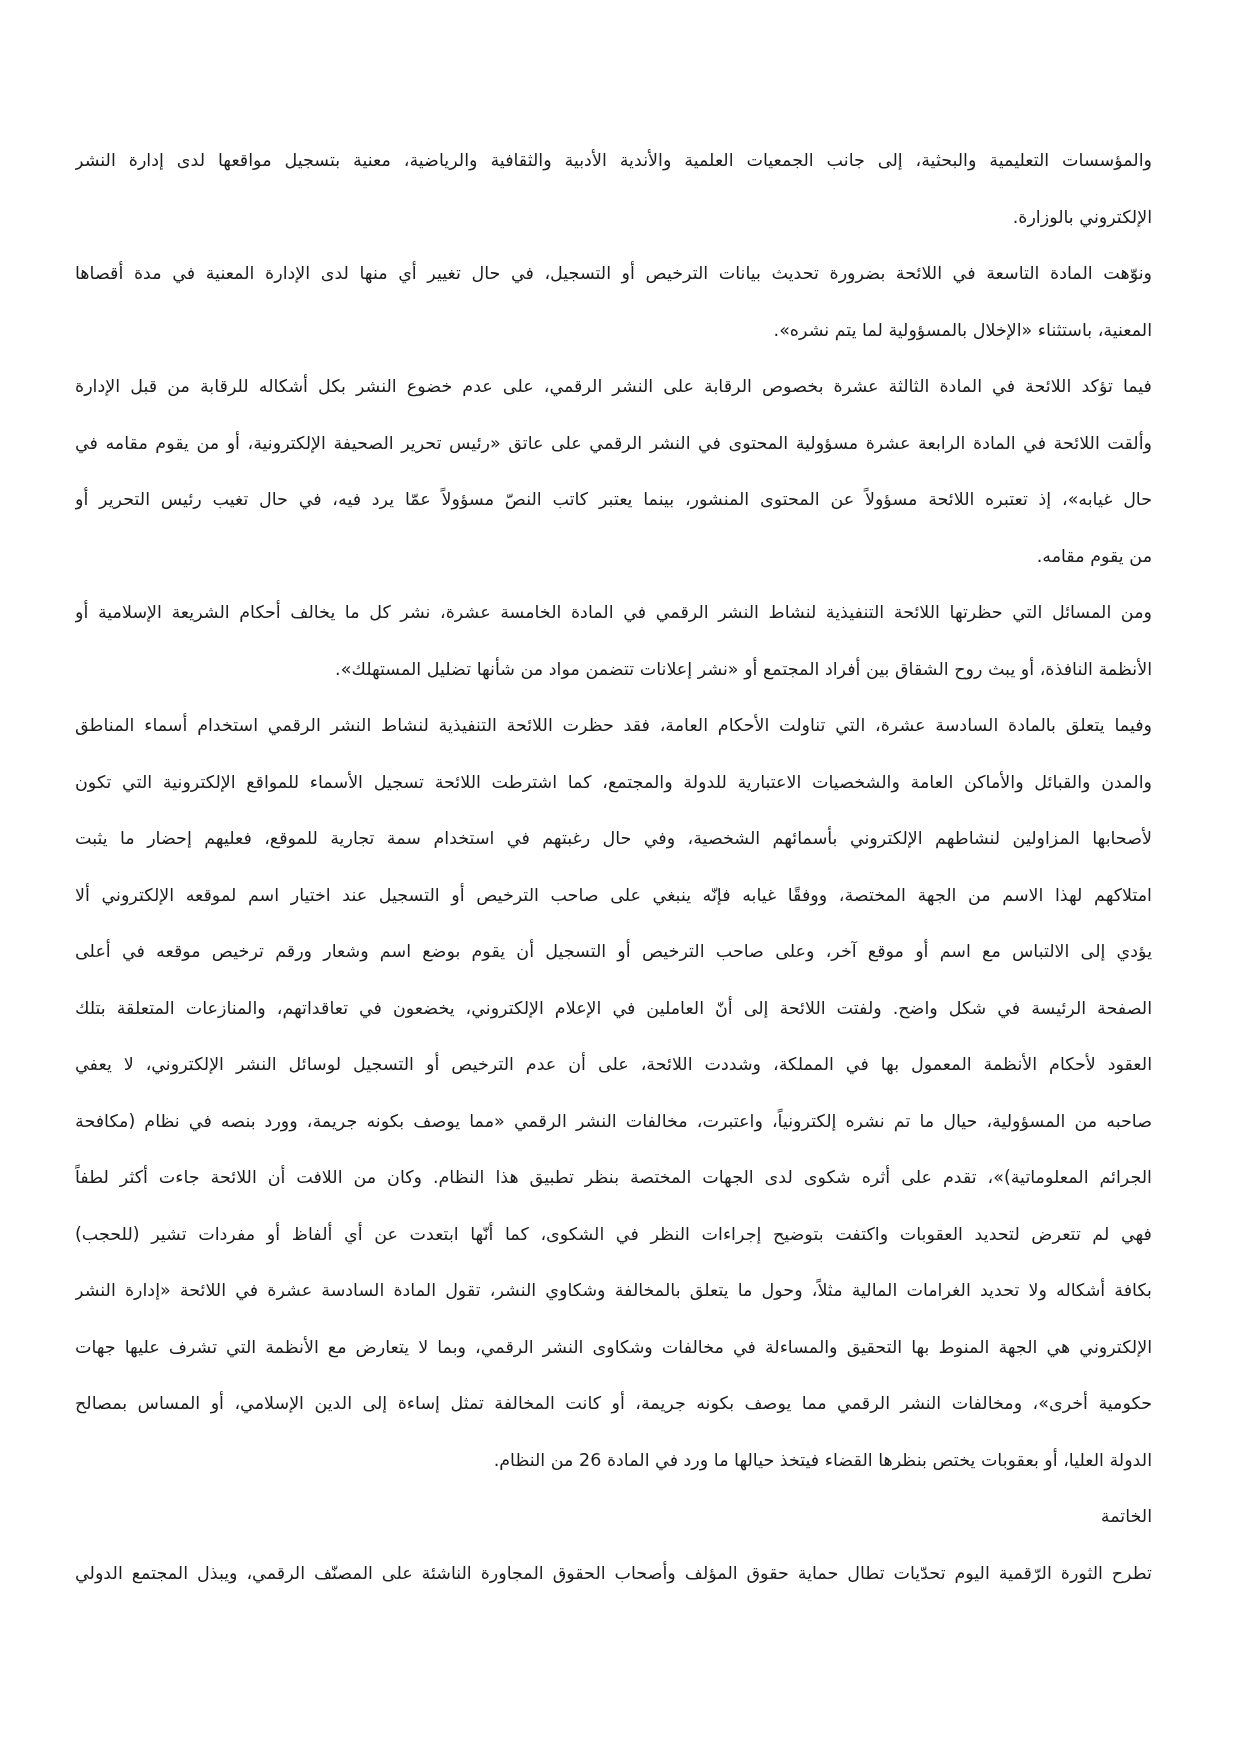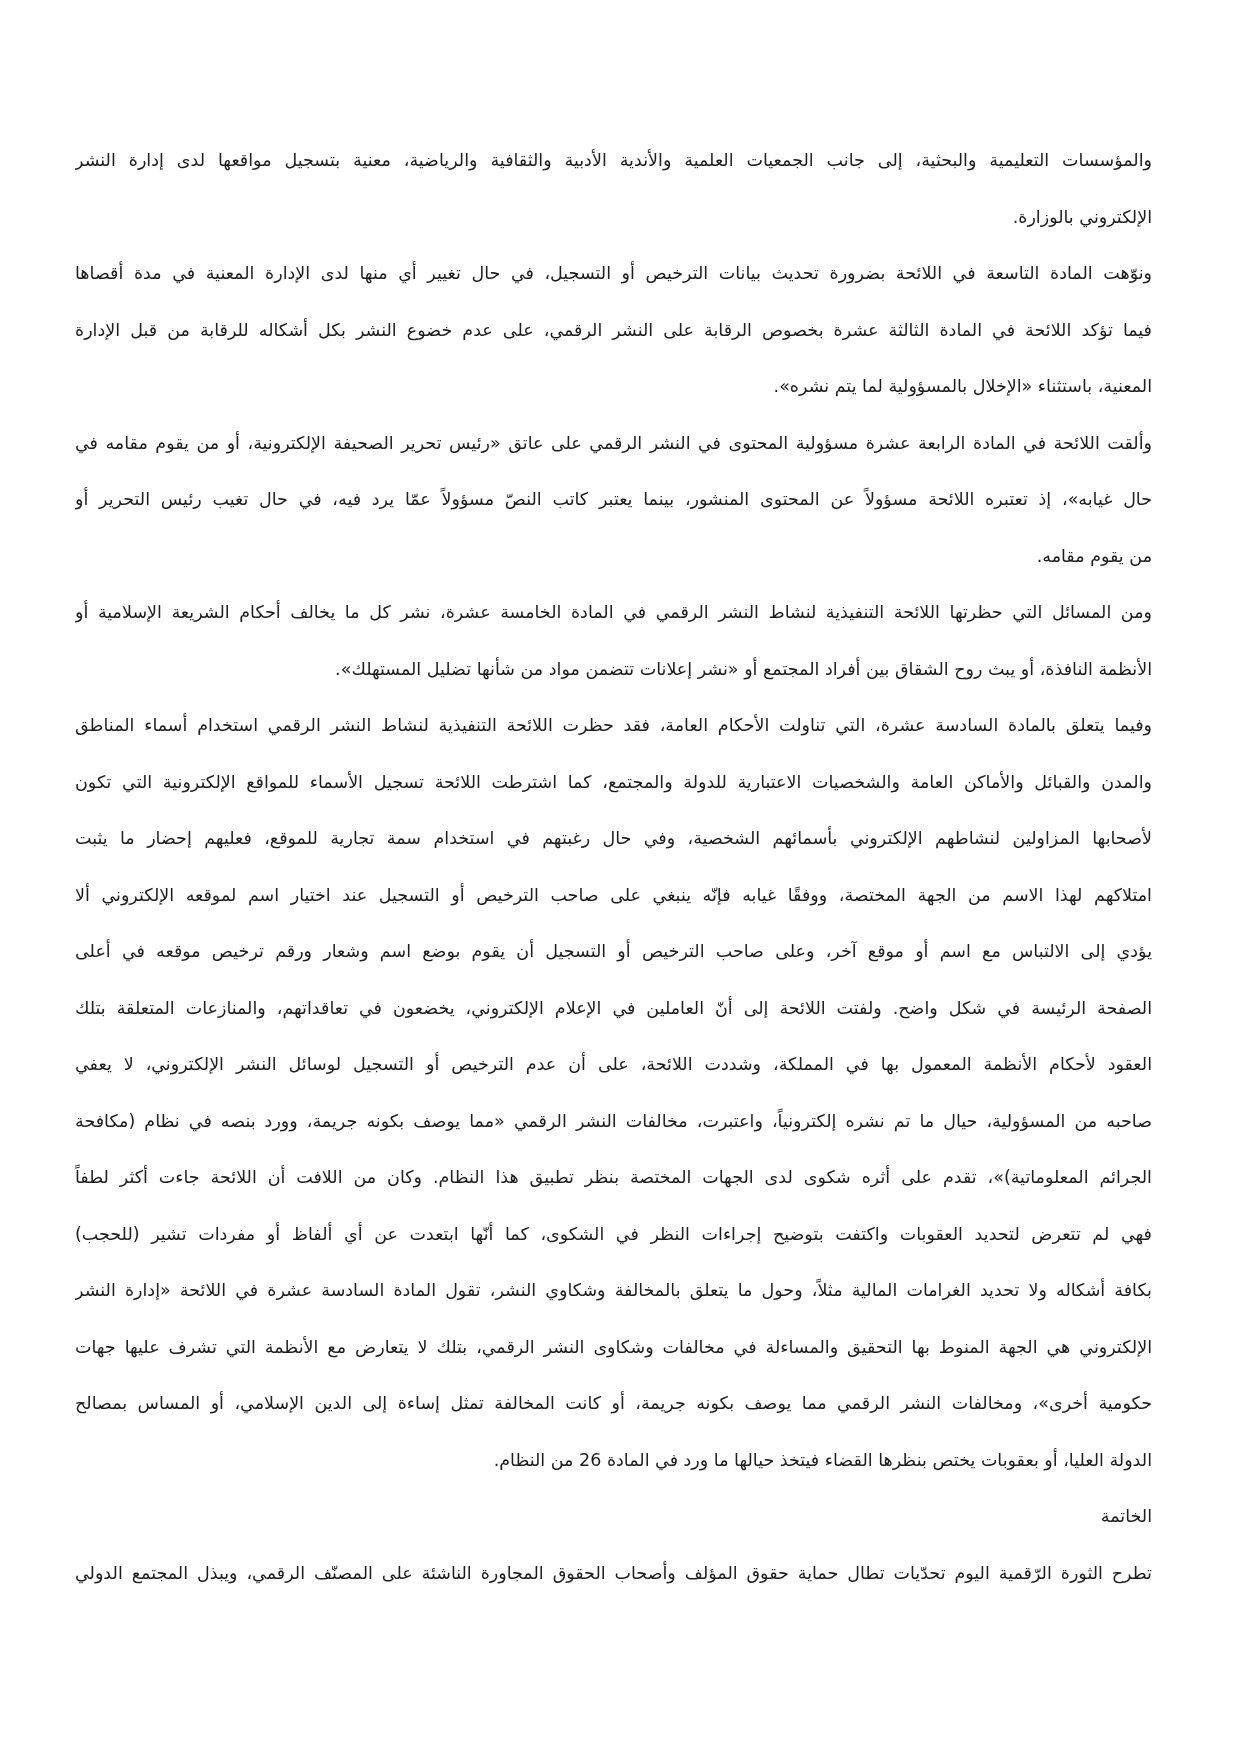--- a/index.html
+++ b/index.html
@@ -75,22 +75,22 @@
 <div class="page">
   <main class="content" id="doc-body">
       <div class="paragraph">
         <div class="line full">والمؤسسات التعليمية والبحثية، إلى جانب الجمعيات العلمية والأندية الأدبية والثقافية والرياضية، معنية بتسجيل مواقعها لدى إدارة النشر</div>
         <div class="line end">الإلكتروني بالوزارة.</div>
       </div>
       <div class="paragraph">
         <div class="line full">ونوّهت المادة التاسعة في اللائحة بضرورة تحديث بيانات الترخيص أو التسجيل، في حال تغيير أي منها لدى الإدارة المعنية في مدة أقصاها</div>
       </div>
       <div class="paragraph">
+        <div class="line end">المعنية، باستثناء «الإخلال بالمسؤولية لما يتم نشره».</div>
         <div class="line full">فيما تؤكد اللائحة في المادة الثالثة عشرة بخصوص الرقابة على النشر الرقمي، على عدم خضوع النشر بكل أشكاله للرقابة من قبل الإدارة</div>
-        <div class="line end">المعنية، باستثناء «الإخلال بالمسؤولية لما يتم نشره».</div>
       </div>
       <div class="paragraph">
         <div class="line full">وألقت اللائحة في المادة الرابعة عشرة مسؤولية المحتوى في النشر الرقمي على عاتق «رئيس تحرير الصحيفة الإلكترونية، أو من يقوم مقامه في</div>
         <div class="line full">حال غيابه»، إذ تعتبره اللائحة مسؤولاً عن المحتوى المنشور، بينما يعتبر كاتب النصّ مسؤولاً عمّا يرد فيه، في حال تغيب رئيس التحرير أو</div>
         <div class="line end">من يقوم مقامه.</div>
       </div>
       <div class="paragraph">
         <div class="line full">ومن المسائل التي حظرتها اللائحة التنفيذية لنشاط النشر الرقمي في المادة الخامسة عشرة، نشر كل ما يخالف أحكام الشريعة الإسلامية أو</div>
         <div class="line end">الأنظمة النافذة، أو يبث روح الشقاق بين أفراد المجتمع أو «نشر إعلانات تتضمن مواد من شأنها تضليل المستهلك».</div>
       </div>
@@ -99,21 +99,21 @@
         <div class="line full">والمدن والقبائل والأماكن العامة والشخصيات الاعتبارية للدولة والمجتمع، كما اشترطت اللائحة تسجيل الأسماء للمواقع الإلكترونية التي تكون</div>
         <div class="line full">لأصحابها المزاولين لنشاطهم الإلكتروني بأسمائهم الشخصية، وفي حال رغبتهم في استخدام سمة تجارية للموقع، فعليهم إحضار ما يثبت</div>
         <div class="line full">امتلاكهم لهذا الاسم من الجهة المختصة، ووفقًا غيابه فإنّه ينبغي على صاحب الترخيص أو التسجيل عند اختيار اسم لموقعه الإلكتروني ألا</div>
         <div class="line full">يؤدي إلى الالتباس مع اسم أو موقع آخر، وعلى صاحب الترخيص أو التسجيل أن يقوم بوضع اسم وشعار ورقم ترخيص موقعه في أعلى</div>
         <div class="line full">الصفحة الرئيسة في شكل واضح. ولفتت اللائحة إلى أنّ العاملين في الإعلام الإلكتروني، يخضعون في تعاقداتهم، والمنازعات المتعلقة بتلك</div>
         <div class="line full">العقود لأحكام الأنظمة المعمول بها في المملكة، وشددت اللائحة، على أن عدم الترخيص أو التسجيل لوسائل النشر الإلكتروني، لا يعفي</div>
         <div class="line full">صاحبه من المسؤولية، حيال ما تم نشره إلكترونياً، واعتبرت، مخالفات النشر الرقمي «مما يوصف بكونه جريمة، وورد بنصه في نظام (مكافحة</div>
         <div class="line full">الجرائم المعلوماتية)»، تقدم على أثره شكوى لدى الجهات المختصة بنظر تطبيق هذا النظام. وكان من اللافت أن اللائحة جاءت أكثر لطفاً</div>
         <div class="line full">فهي لم تتعرض لتحديد العقوبات واكتفت بتوضيح إجراءات النظر في الشكوى، كما أنّها ابتعدت عن أي ألفاظ أو مفردات تشير (للحجب)</div>
         <div class="line full">بكافة أشكاله ولا تحديد الغرامات المالية مثلاً، وحول ما يتعلق بالمخالفة وشكاوي النشر، تقول المادة السادسة عشرة في اللائحة «إدارة النشر</div>
-        <div class="line full">الإلكتروني هي الجهة المنوط بها التحقيق والمساءلة في مخالفات وشكاوى النشر الرقمي، بتلك لا يتعارض مع الأنظمة التي تشرف عليها جهات</div>
+        <div class="line full">الإلكتروني هي الجهة المنوط بها التحقيق والمساءلة في مخالفات وشكاوى النشر الرقمي، وبما لا يتعارض مع الأنظمة التي تشرف عليها جهات</div>
         <div class="line full">حكومية أخرى»، ومخالفات النشر الرقمي مما يوصف بكونه جريمة، أو كانت المخالفة تمثل إساءة إلى الدين الإسلامي، أو المساس بمصالح</div>
         <div class="line end">الدولة العليا، أو بعقوبات يختص بنظرها القضاء فيتخذ حيالها ما ورد في المادة 26 من النظام.</div>
       </div>
       <div class="line heading">الخاتمة</div>
       <div class="paragraph">
         <div class="line full">تطرح الثورة الرّقمية اليوم تحدّيات تطال حماية حقوق المؤلف وأصحاب الحقوق المجاورة الناشئة على المصنّف الرقمي، ويبذل المجتمع الدولي</div>
       </div>
     </main>
 
   <div class="page-number">٥</div>

